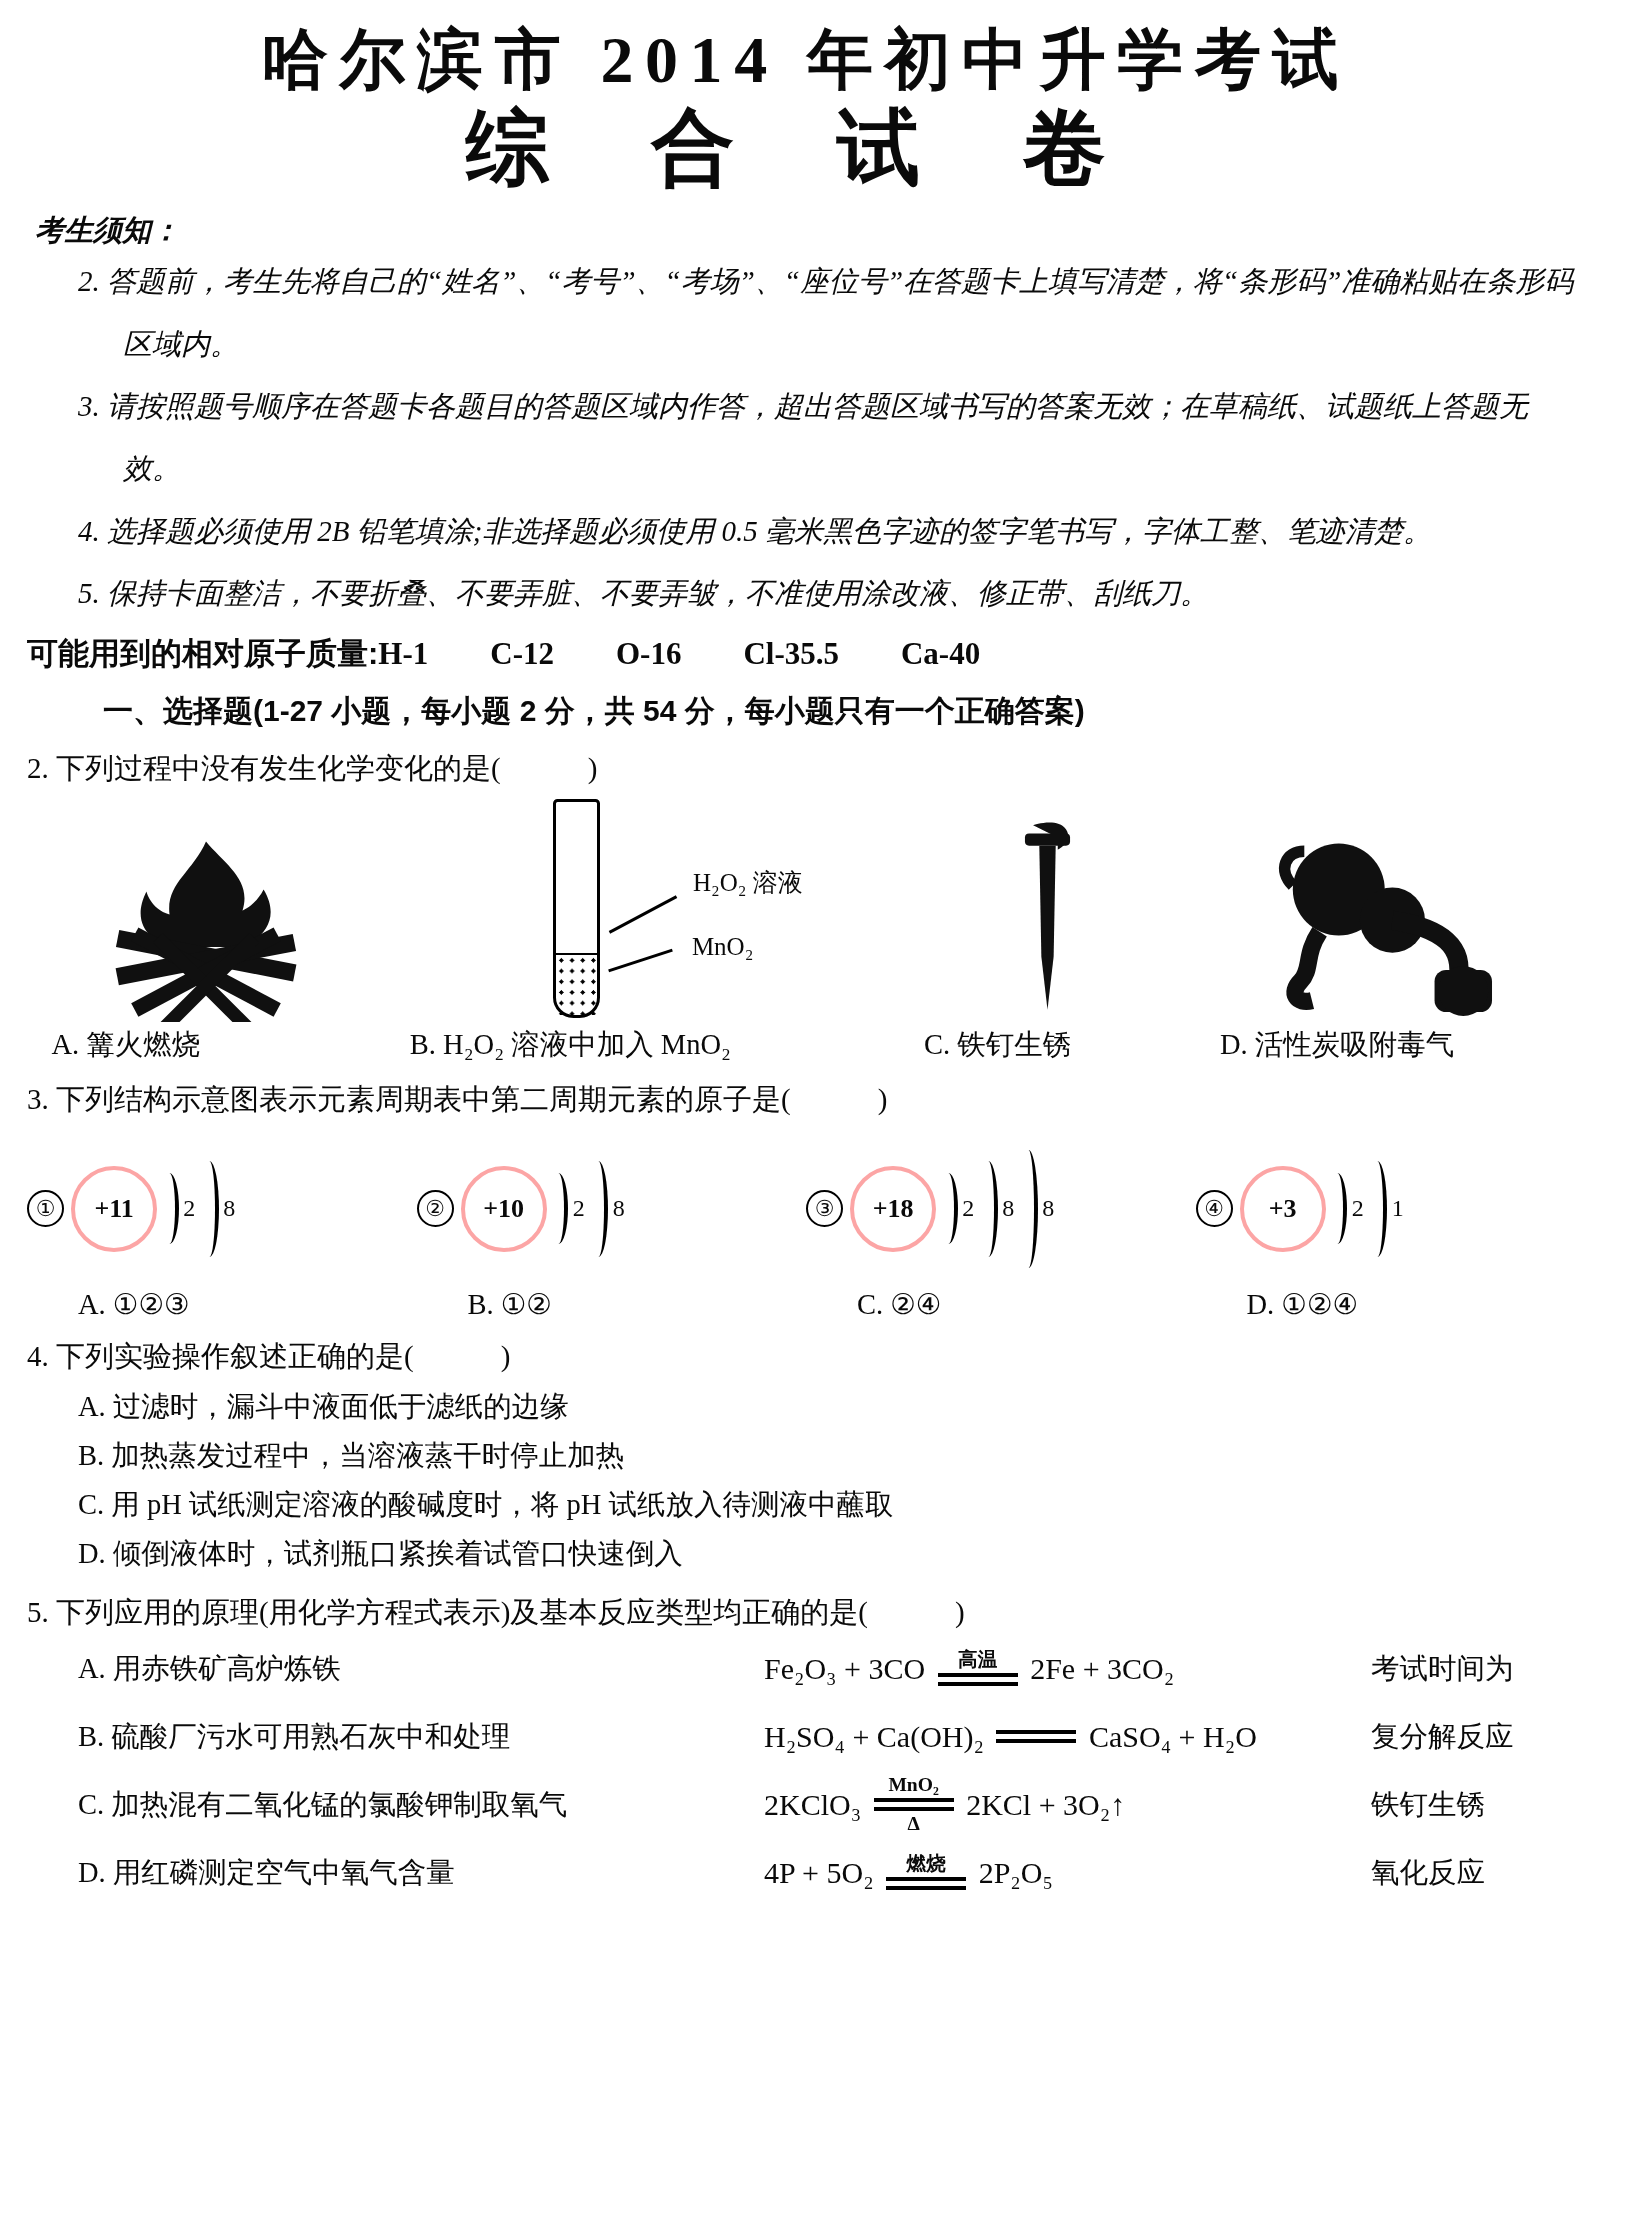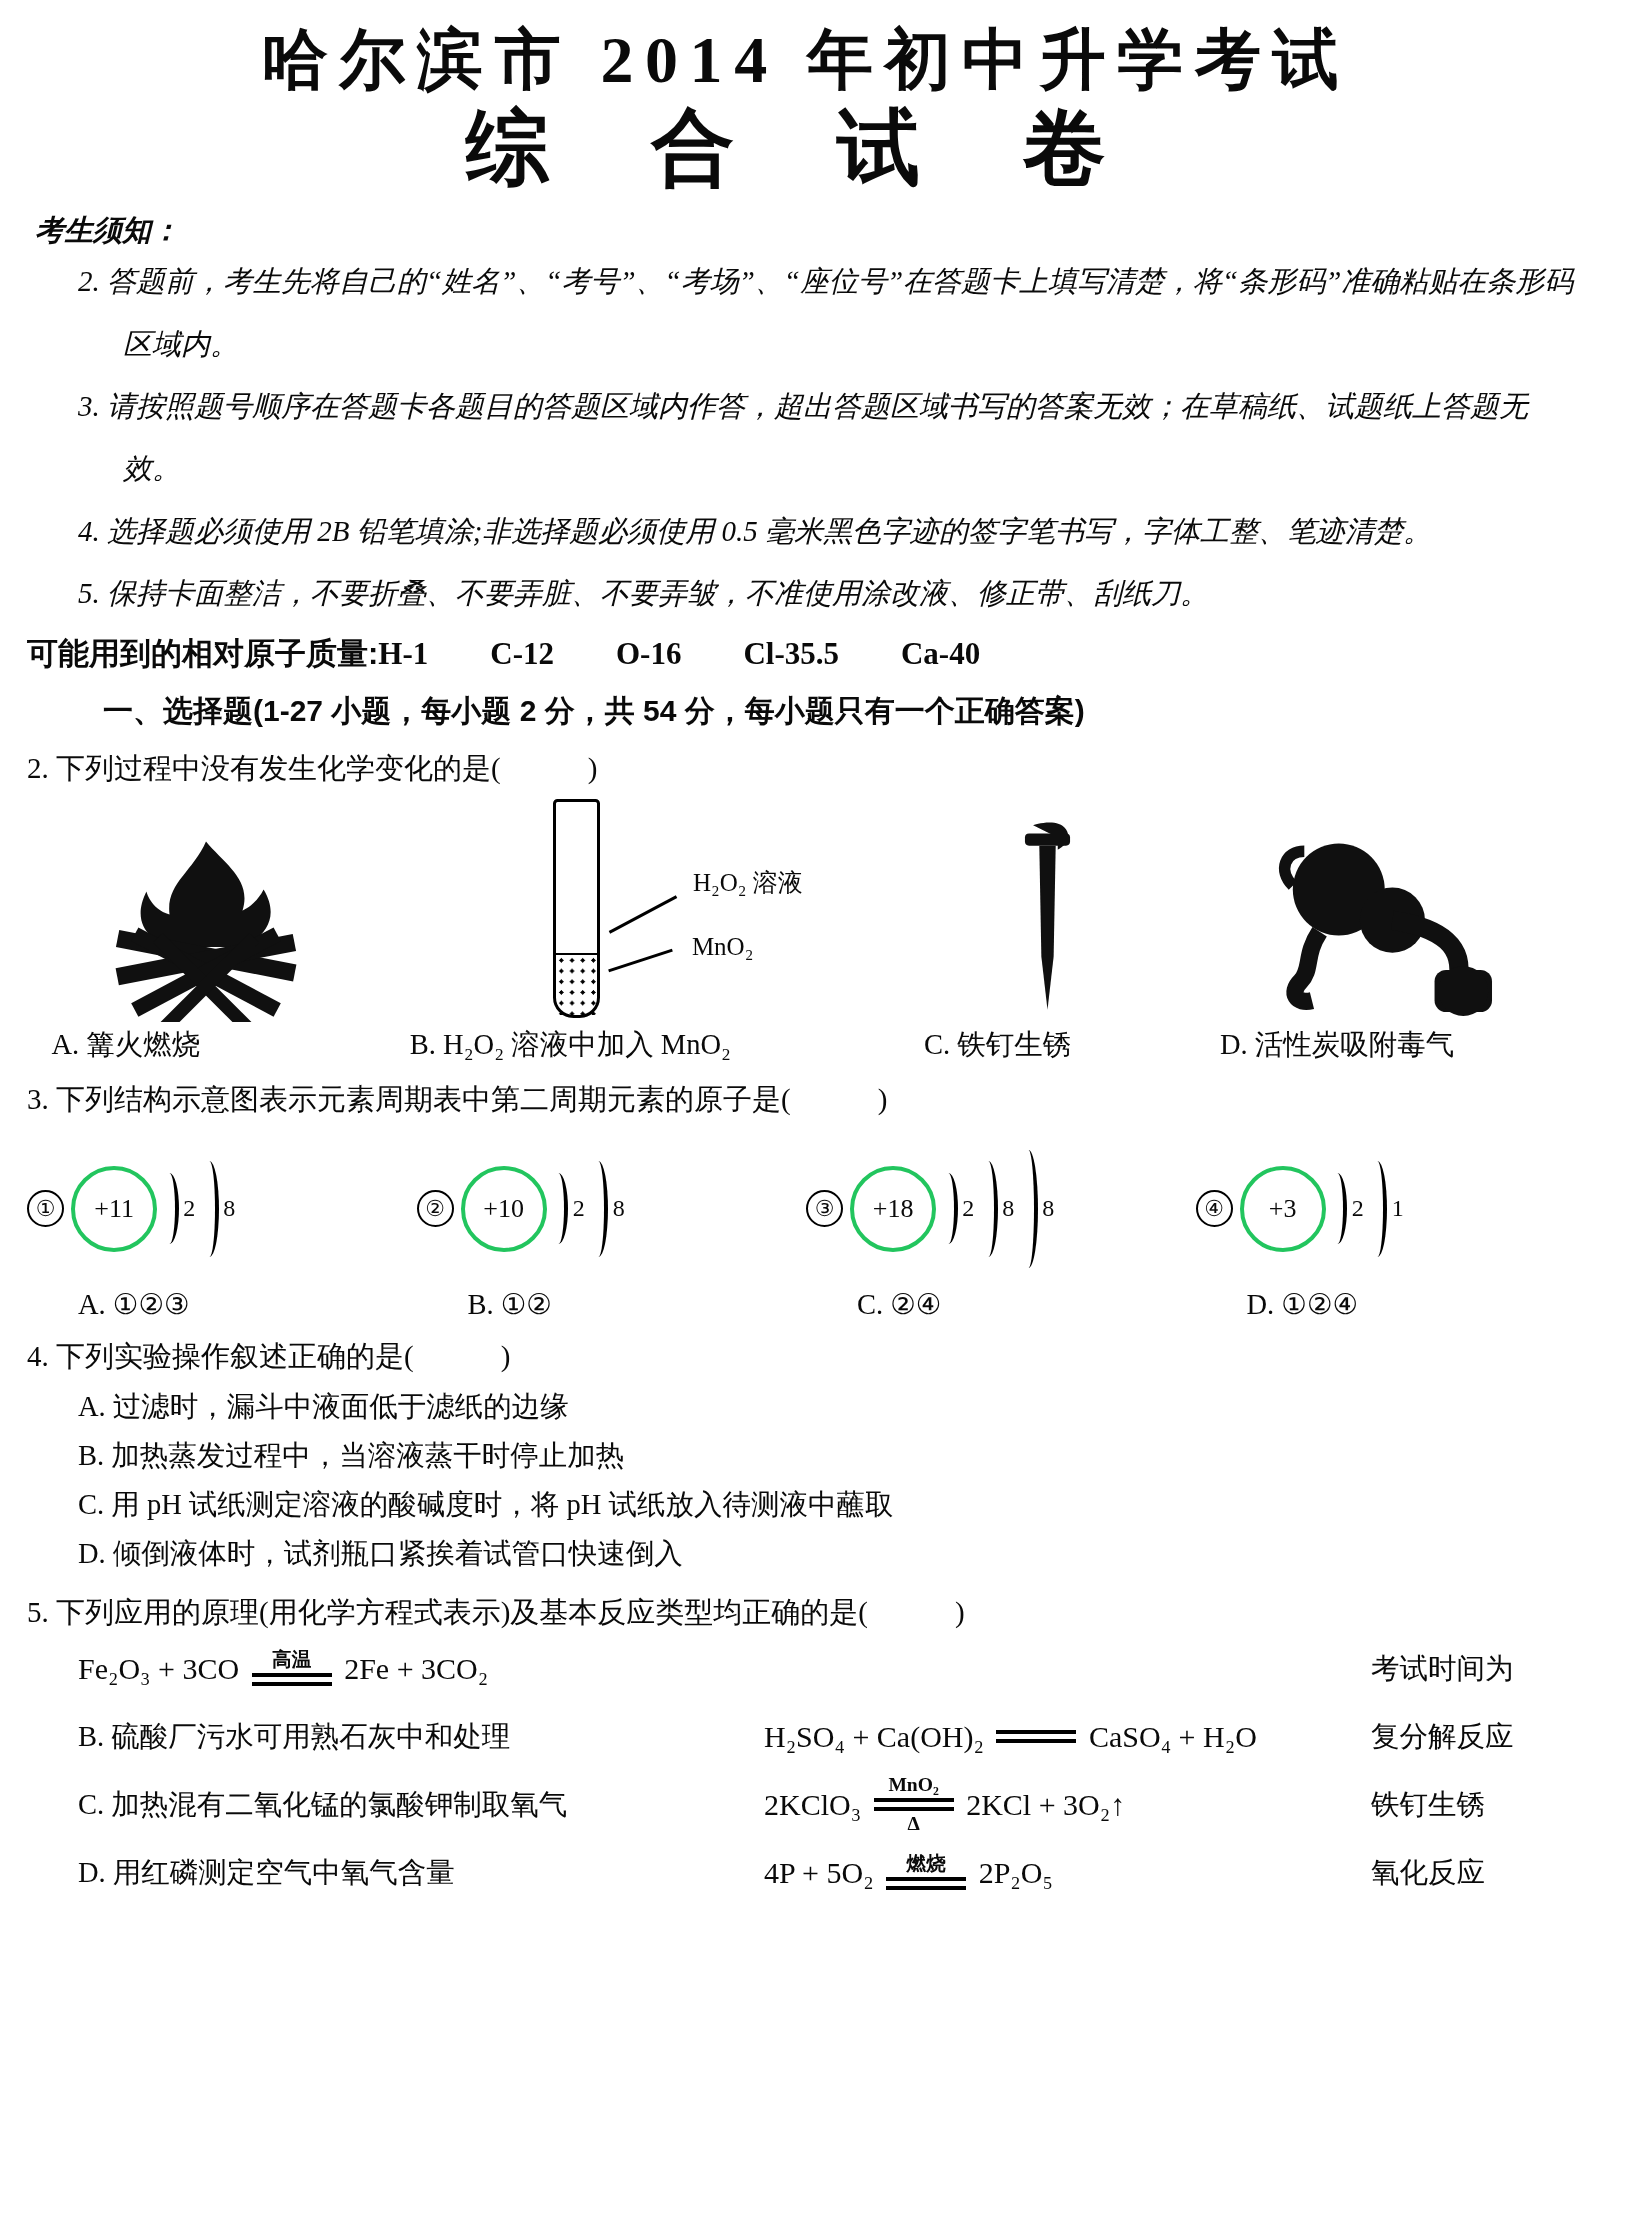--- a/index.html
+++ b/index.html
@@ -53,22 +53,22 @@
   .lbl-line2{width:67px;left:107px;top:160px;transform:rotate(-18deg);}
   .tube-lbl{position:absolute;font-size:25px;white-space:nowrap;}
   .tube-lbl1{left:193px;top:67px;}
   .tube-lbl2{left:192px;top:134px;}
 
   
   .atom-grid{display:grid;grid-template-columns:25% 25% 25% 25%;margin-top:15.6px;}
   .atom{display:flex;align-items:center;height:143px;}
   .circled{width:33px;height:33px;border:2.2px solid #000;border-radius:50%;display:flex;
            align-items:center;justify-content:center;font-size:22px;flex-shrink:0;margin-right:7.1px;}
-  .nucleus{width:78px;height:78px;border:4px solid #22c55e;border-radius:50%;display:flex;
-           align-items:center;justify-content:center;font-size:26px;font-weight:400;flex-shrink:0;}
+  .nucleus{width:78px;height:78px;border:4px solid #fca5a5;border-radius:50%;display:flex;
+           align-items:center;justify-content:center;font-size:26px;font-weight:700;flex-shrink:0;}
   .shells{display:flex;align-items:center;}
   .arc{width:15px;border-right:4.5px solid #000;border-radius:50%;margin-left:2.7px;}
   .arc.s1{height:71px;}
   .arc.s2{height:96px;}
   .arc.s3{height:118px;}
   .shell-num{font-size:24px;margin:0 1.8px 0 4.5px;}
   .atom-opts{display:grid;grid-template-columns:25% 25% 25% 25%;margin-top:8px;}
   .atom-opt{font-size:28.5px;padding-left:51px;white-space:nowrap;}
 
   
@@ -232,20 +232,21 @@
         <div class="opt">B. 加热蒸发过程中，当溶液蒸干时停止加热</div>
         <div class="opt">C. 用 pH 试纸测定溶液的酸碱度时，将 pH 试纸放入待测液中蘸取</div>
         <div class="opt">D. 倾倒液体时，试剂瓶口紧挨着试管口快速倒入</div>
       </div>
     </div>
 
     <div class="q">
       <div class="stem">5. 下列应用的原理(用化学方程式表示)及基本反应类型均正确的是(　　　)</div>
 
       <div class="q5-row">
+        <span class="q5-label">A. 用赤铁矿高炉炼铁</span>
         <span class="eq">
           <span>Fe₂O₃ + 3CO</span>
           <span class="eq-mid">
             <span class="eq-cond">高温</span>
             <span class="dline"></span>
             <span class="eq-cond"></span>
           </span>
           <span>2Fe + 3CO₂</span>
         </span>
         <span class="q5-type">考试时间为</span>

